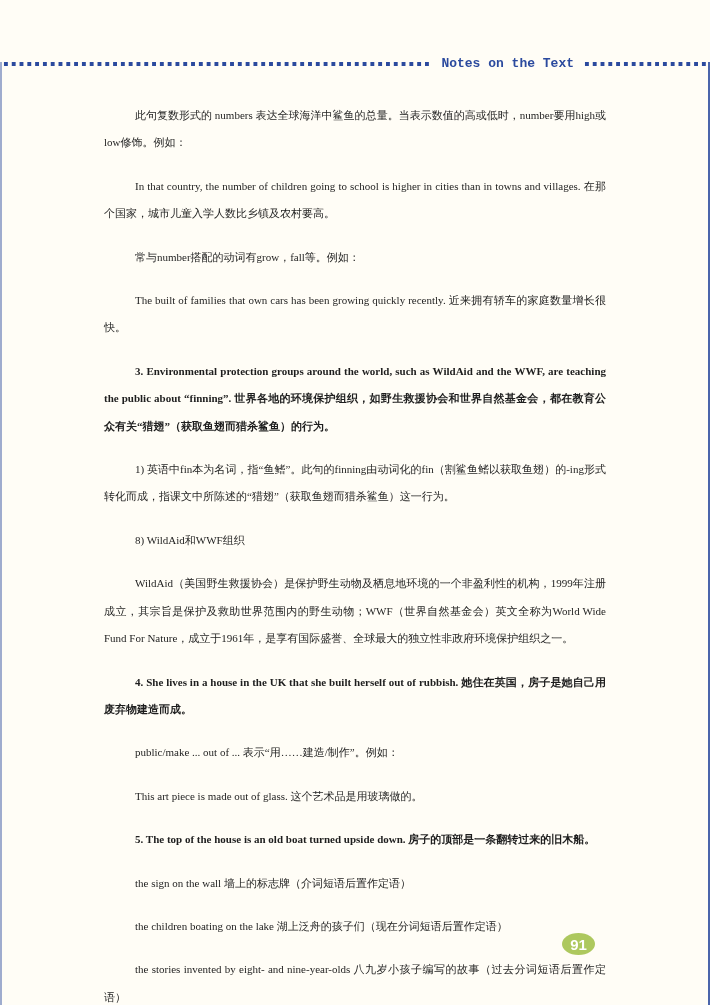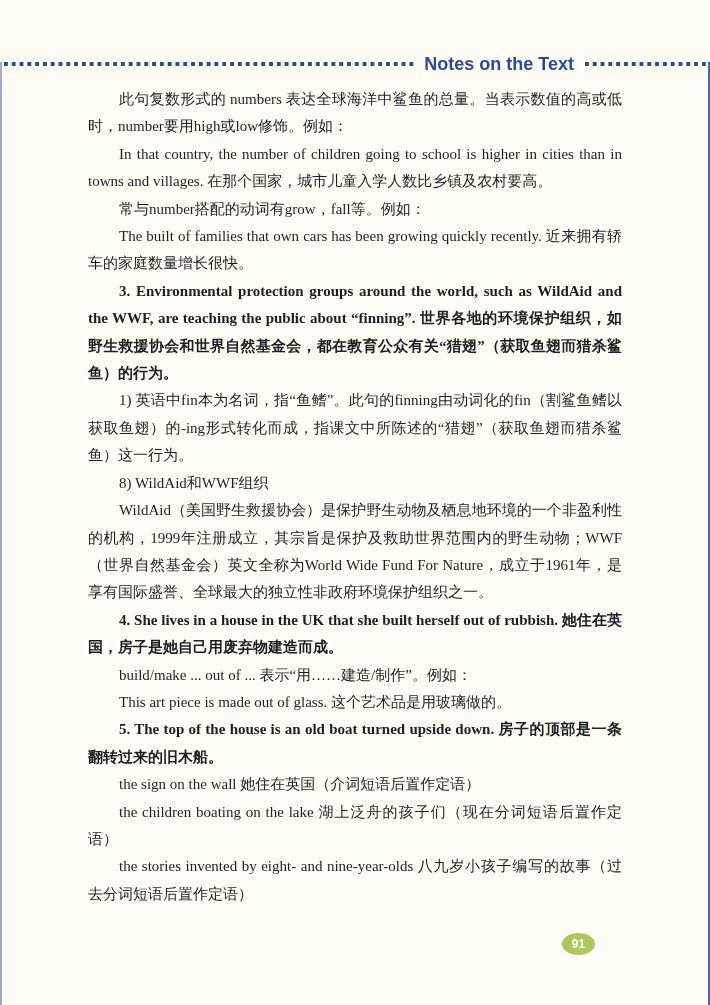--- a/index.html
+++ b/index.html
@@ -38,38 +38,38 @@
     background-size: 7.8px 6px;
     background-repeat: repeat-x;
     background-position: left center;
   }
   .dots.left  { flex: 1 1 auto; margin-left: 2px; }
   .dots.right { flex: 0 0 126px; margin-right: 1px; }
   .header-title {
     flex: 0 0 auto;
     margin: 0 9px;
     color: #2b4a9e;
-    font-family: Liberation Sans, sans-serif;
+    font-family: Liberation Mono, monospace;
     font-weight: 700;
-    font-size: 18px;
+    font-size: 13px;
     line-height: 20px;
     white-space: nowrap;
   }
 
   
   .content {
     position: absolute;
     left: 88px;
     top: 86px;
     width: 534px;
     color: #1e1e1e;
   }
   .content p {
-    margin: 0;
-    font-size: 15px;
+    margin: 16px;
+    font-size: 11px;
     line-height: 27.4px;
     text-indent: 31px;
     text-align: justify;
     word-break: break-word;
     font-family: Liberation Serif, serif;
   }
   .content p.bold { font-weight: 700; }
 
   
   .page-badge {
@@ -79,21 +79,21 @@
     width: 33px;
     height: 22px;
     background: #adc85e;
     border-radius: 50%;
     display: flex;
     align-items: center;
     justify-content: center;
     color: #ffffff;
     font-family: "Liberation Sans", "DejaVu Sans", sans-serif;
     font-weight: 700;
-    font-size: 12px;
+    font-size: 15px;
   }
 </style>
 </head>
 <body>
 
 <div class="edge-rule left"></div>
 <div class="edge-rule right"></div>
 
 <div class="header">
   <div class="dots left"></div>
@@ -104,24 +104,24 @@
 <div class="content">
   <p>此句复数形式的 numbers 表达全球海洋中鲨鱼的总量。当表示数值的高或低时，number要用high或low修饰。例如：</p>
   <p>In that country, the number of children going to school is higher in cities than in towns and villages. 在那个国家，城市儿童入学人数比乡镇及农村要高。</p>
   <p>常与number搭配的动词有grow，fall等。例如：</p>
   <p>The built of families that own cars has been growing quickly recently. 近来拥有轿车的家庭数量增长很快。</p>
   <p class="bold">3. Environmental protection groups around the world, such as WildAid and the WWF, are teaching the public about “finning”. 世界各地的环境保护组织，如野生救援协会和世界自然基金会，都在教育公众有关“猎翅”（获取鱼翅而猎杀鲨鱼）的行为。</p>
   <p>1) 英语中fin本为名词，指“鱼鳍”。此句的finning由动词化的fin（割鲨鱼鳍以获取鱼翅）的-ing形式转化而成，指课文中所陈述的“猎翅”（获取鱼翅而猎杀鲨鱼）这一行为。</p>
   <p>8) WildAid和WWF组织</p>
   <p>WildAid（美国野生救援协会）是保护野生动物及栖息地环境的一个非盈利性的机构，1999年注册成立，其宗旨是保护及救助世界范围内的野生动物；WWF（世界自然基金会）英文全称为World Wide Fund For Nature，成立于1961年，是享有国际盛誉、全球最大的独立性非政府环境保护组织之一。</p>
   <p class="bold">4. She lives in a house in the UK that she built herself out of rubbish. 她住在英国，房子是她自己用废弃物建造而成。</p>
-  <p>build/make ... out of ... 表示“用……建造/制作”。例如：</p>
+  <p>public/make ... out of ... 表示“用……建造/制作”。例如：</p>
   <p>This art piece is made out of glass. 这个艺术品是用玻璃做的。</p>
   <p class="bold">5. The top of the house is an old boat turned upside down. 房子的顶部是一条翻转过来的旧木船。</p>
-  <p>the sign on the wall 她住在英国（介词短语后置作定语）</p>
+  <p>the sign on the wall 墙上的标志牌（介词短语后置作定语）</p>
   <p>the children boating on the lake 湖上泛舟的孩子们（现在分词短语后置作定语）</p>
   <p>the stories invented by eight- and nine-year-olds 八九岁小孩子编写的故事（过去分词短语后置作定语）</p>
 
 </div>
 
 <div class="page-badge">
   <span>91</span>
 </div>
 
 </body></html>

